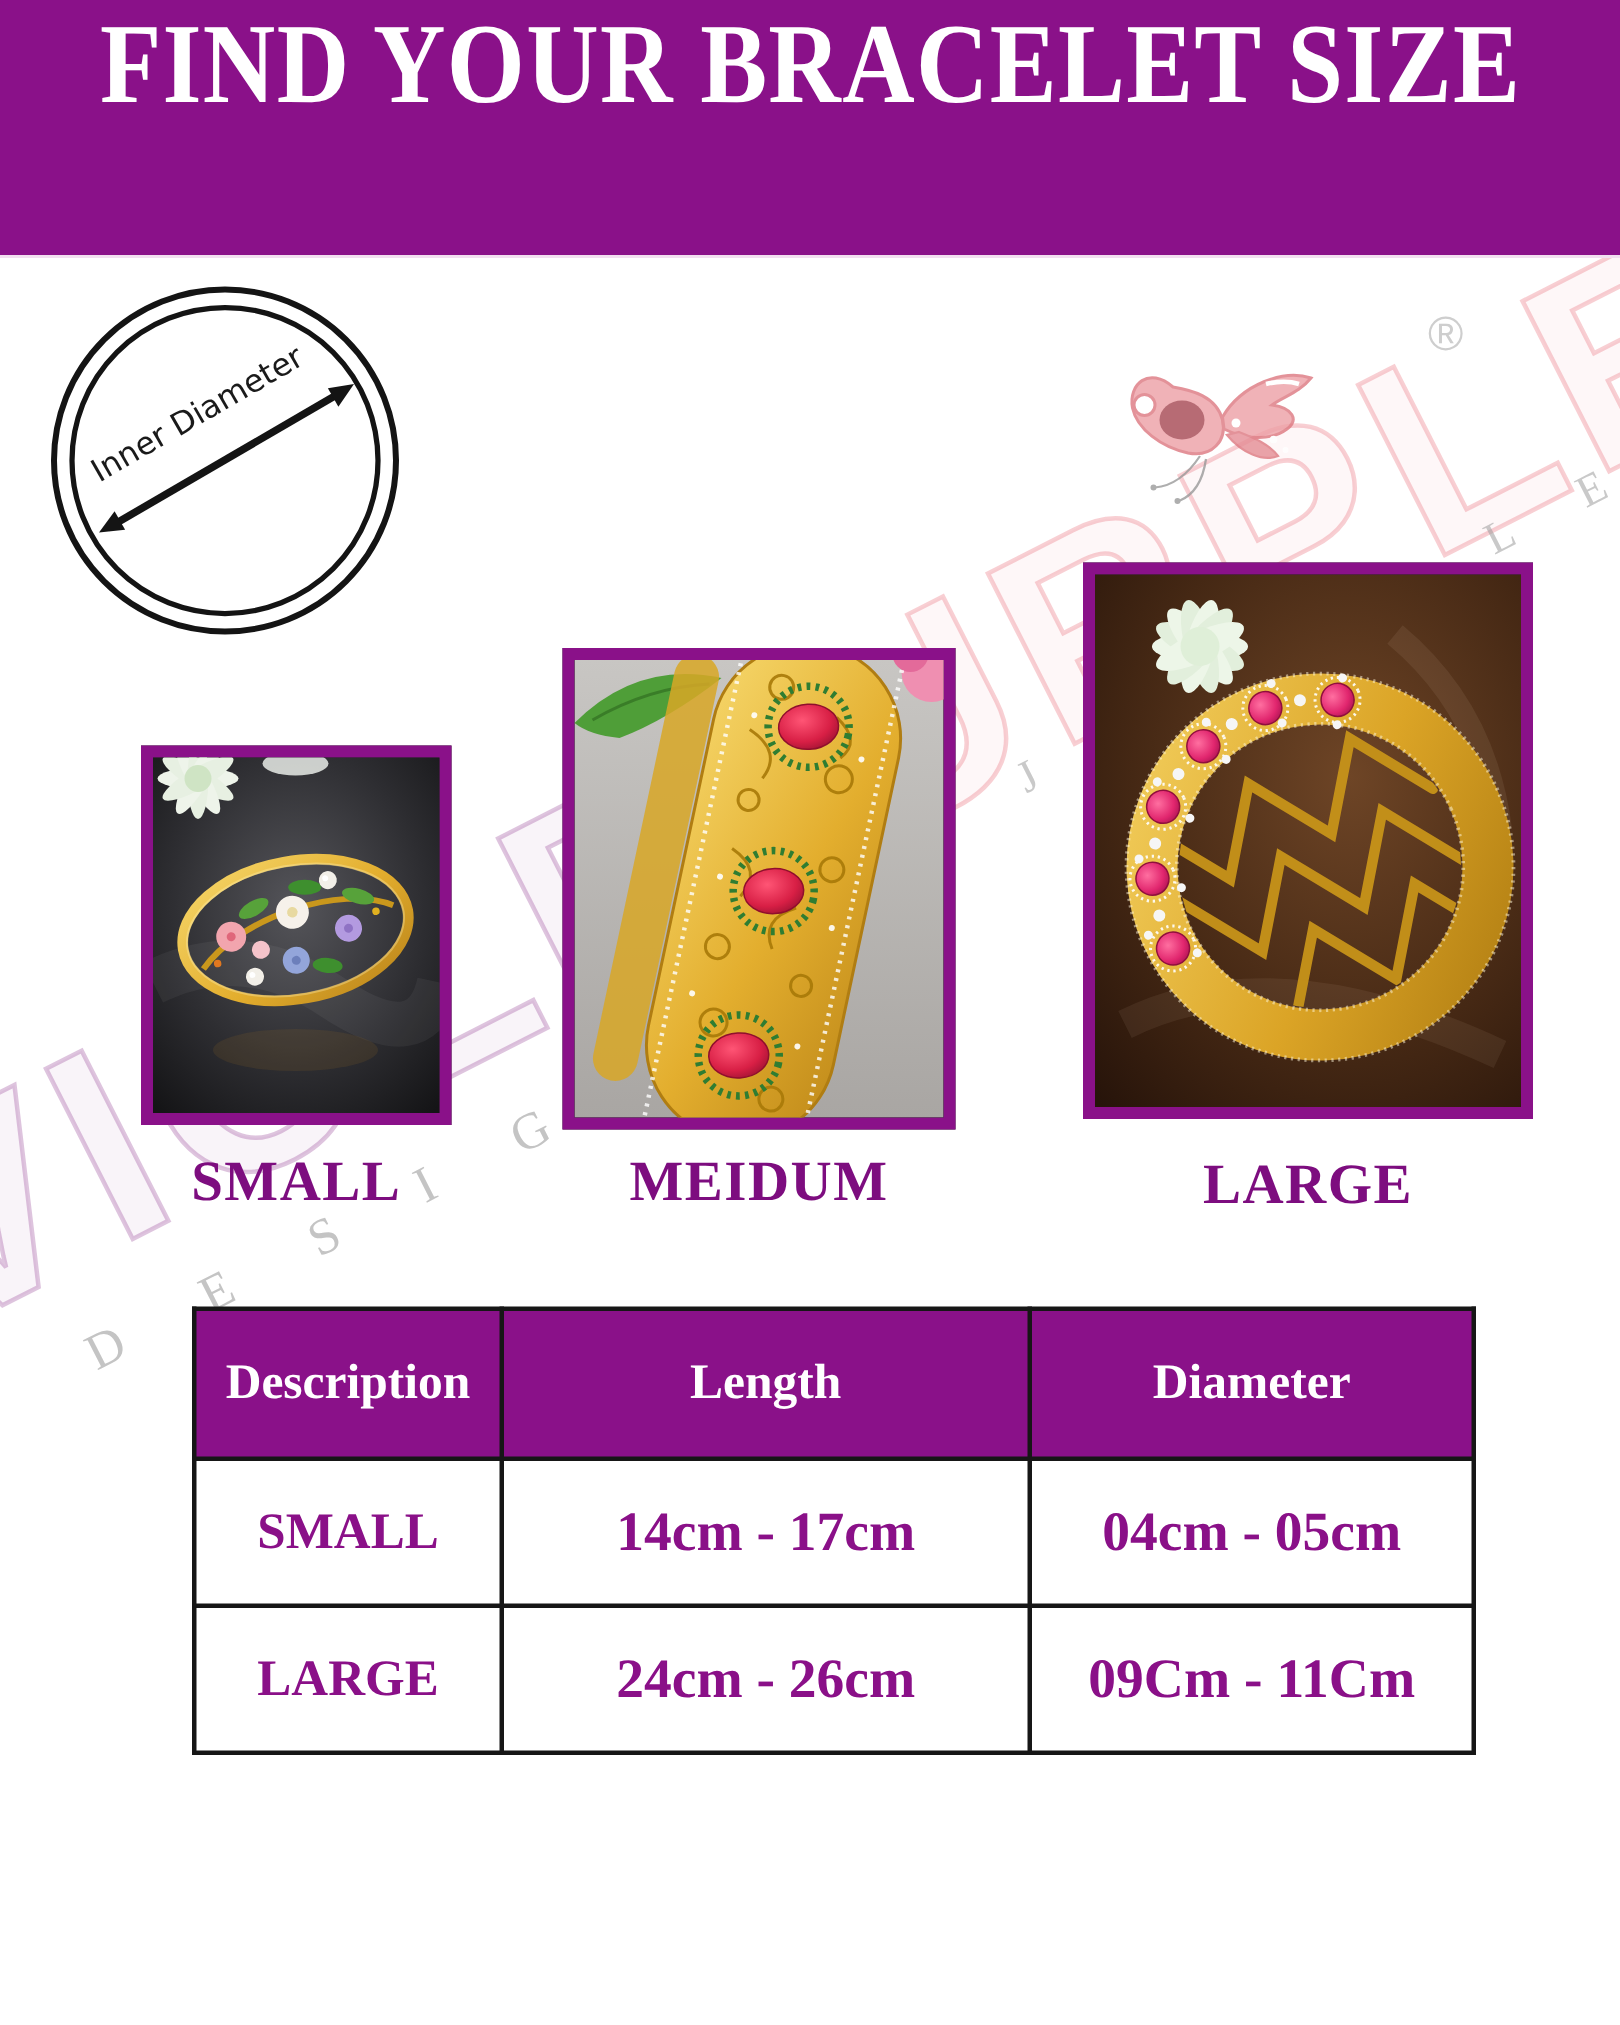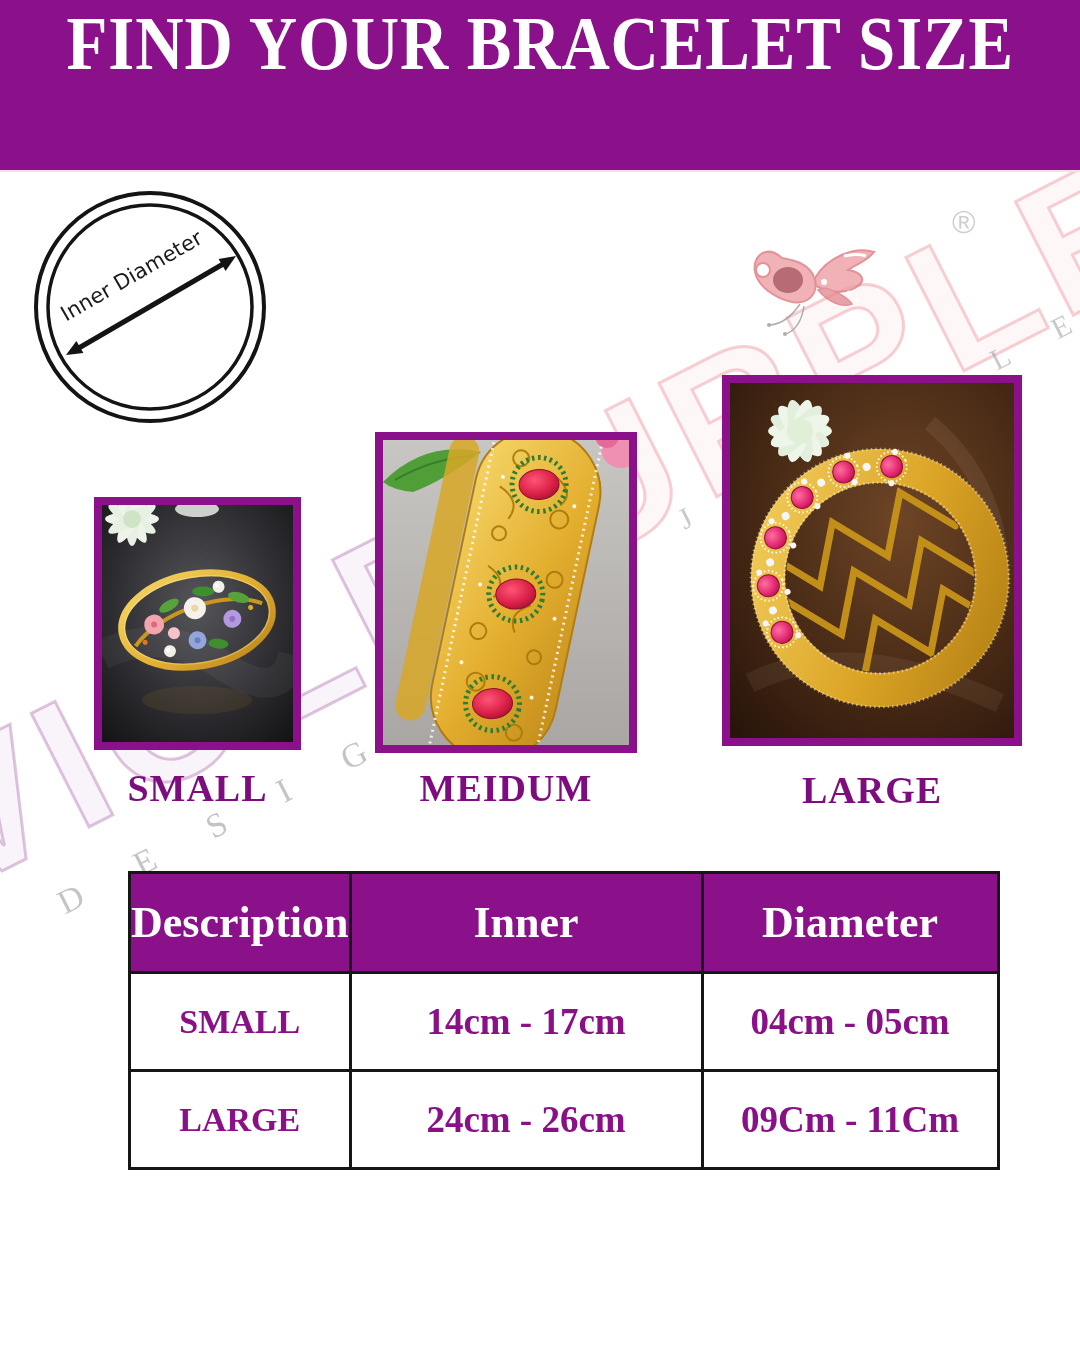--- a/index.html
+++ b/index.html
@@ -74,21 +74,21 @@
 
   
   .size-table {
     position:absolute; left:128px; top:871px; z-index:3;
     border-collapse:collapse; table-layout:fixed;
   }
   .size-table th, .size-table td {
     border:3px solid #161616; text-align:center; vertical-align:middle; padding:0;
   }
   .size-table th {
-    background:#8a1189; color:#ffffff; font-size:44px; font-weight:bold; height:97px;
+    background:#8a1189; color:#ffffff; font-size:33px; font-weight:bold; height:97px;
   }
   .size-table td {
     background:#ffffff; color:#8a1088; font-size:37px; font-weight:bold; height:95px;
   }
   .size-table td.desc { font-size:34px; }
 </style>
 </head>
 <body>
 
 <div class="canvas">
@@ -338,21 +338,21 @@
 
   <table class="size-table">
     <colgroup>
         <col style="width:205px">
         <col style="width:352px">
         <col style="width:296px">
       </colgroup>
     <thead>
       <tr>
         <th>Description</th>
-        <th>Inner</th>
+        <th>Length</th>
         <th>Diameter</th>
       </tr>
     </thead>
     <tbody>
       <tr>
         <td class="desc">SMALL</td>
         <td>14cm - 17cm</td>
         <td>04cm - 05cm</td>
       </tr>
       <tr>

